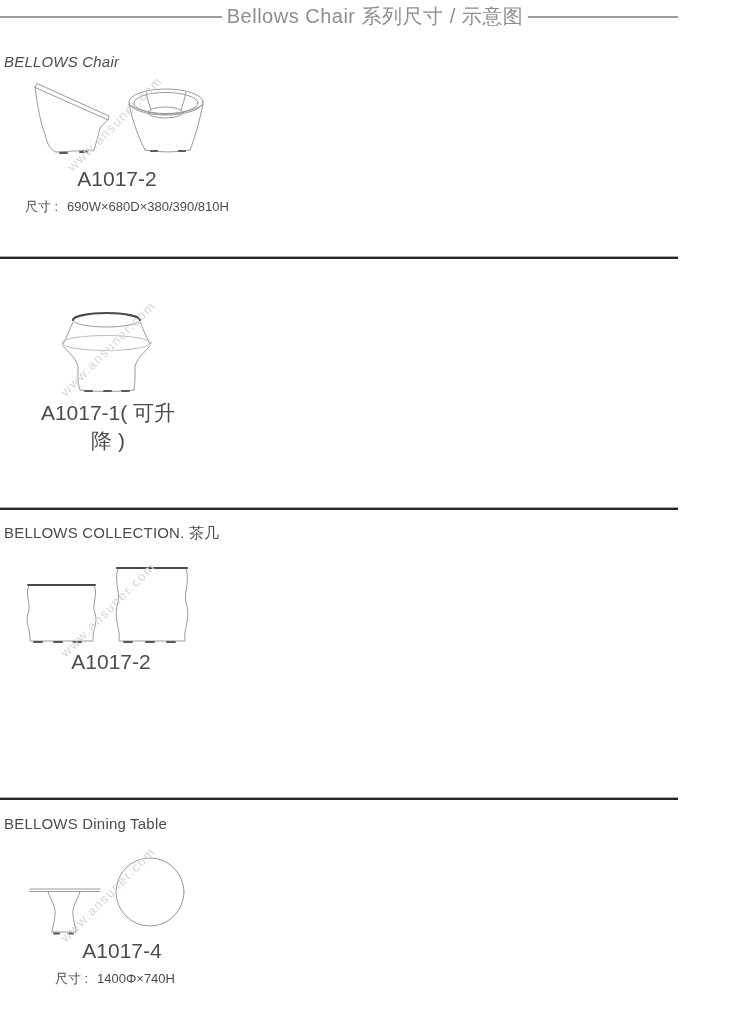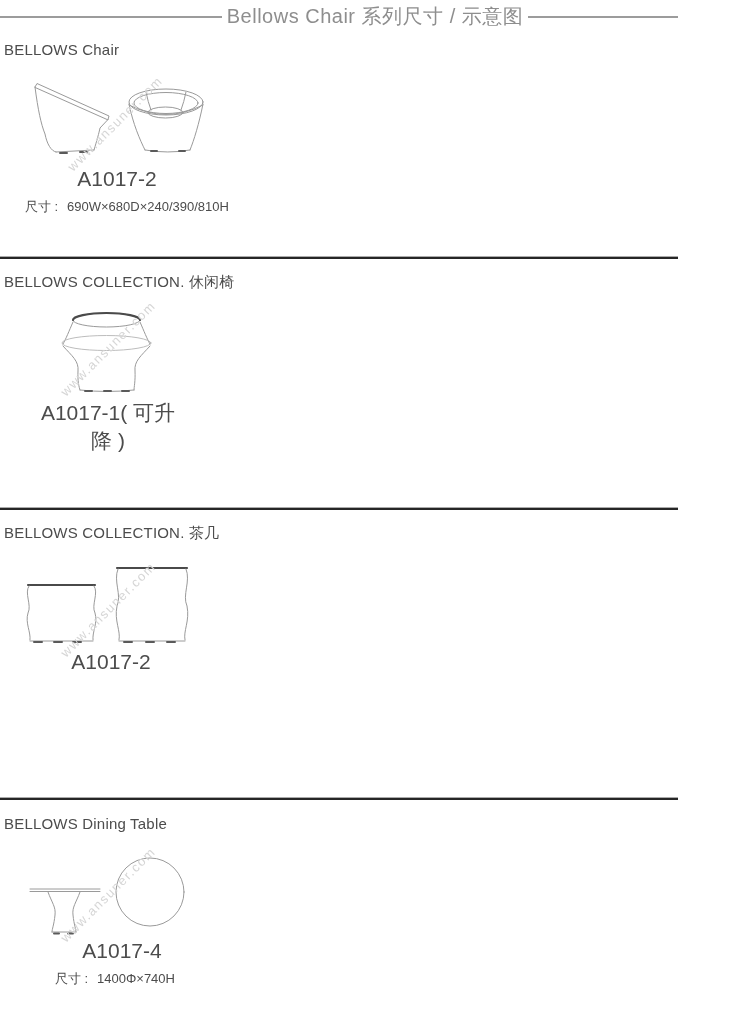--- a/index.html
+++ b/index.html
@@ -32,21 +32,21 @@
 </style>
 </head>
 <body>
 
 <div id="page">
 
   <div class="tline" style="left:0;width:222px;"></div>
   <div class="tline" style="left:528px;width:222px;"></div>
   <div class="page-title">Bellows Chair 系列尺寸 / 示意图</div>
 
-  <div class="heading" style="top:41px;">BELLOWS Chair</div>
+  <div class="heading" style="top:53px;font-style:italic;">BELLOWS Chair</div>
 
   <svg class="sketch" style="left:18px;top:72px;" width="220" height="92" viewBox="0 0 220 92">
 
     <path d="M17,15 L19,11.5 L91,44 L90,47.5 Z"></path>
     <path d="M17,15 C20,38 23,52 27,62 C29,72 33,79 38,80"></path>
     <path d="M38,80 L76,78"></path>
     <path d="M76,78 C79,68 81,61 82,56 L90,47.5"></path>
     <path class="foot" d="M42,81 h7 M62,80 h7"></path>
 
     <ellipse cx="148" cy="30" rx="37" ry="13"></ellipse>
@@ -56,26 +56,25 @@
     <path d="M111,32 C115,52 122,68 127,78"></path>
     <path d="M185,32 C181,52 176,68 172,78"></path>
     <path d="M127,78 Q150,82 172,78"></path>
     <path d="M128,20 Q130,30 133,38 M168,20 Q166,30 163,38"></path>
     <path class="foot" d="M133,79 h6 M161,79 h6"></path>
   </svg>
   <div class="wm" style="left:30px;top:116px;">www.ansuner.com</div>
 
   <div class="model" style="left:47px;top:167px;">A1017-2</div>
   <div class="dims" style="left:25px;top:196px;">
-    <div><span class="dim-label">尺寸 : </span><span>690W×680D×240/390/810H</span></div>
+    <div><span class="dim-label">尺寸 : </span><span>690W×680D×380/390/810H</span></div>
   </div>
 
   <div class="divider" style="top:256px;"></div>
 
-  <div class="heading" style="top:273px;">BELLOWS COLLECTION. 休闲椅</div>
 
   <svg class="sketch" style="left:56px;top:303px;" width="130" height="100" viewBox="0 0 130 100">
     <ellipse cx="50.5" cy="17" rx="33.5" ry="7"></ellipse>
     <path class="dark" d="M17,17 A33.5,7 0 0 1 84,17"></path>
     <path d="M17,19 C13,28 10,36 7,41 M84,19 C88,28 91,36 94,41"></path>
     <ellipse class="ghost" cx="50.5" cy="40" rx="44.5" ry="7.5"></ellipse>
     <path d="M7,43 C16,53 23,58 22,68 C21.5,78 23,84 24,87"></path>
     <path d="M94,43 C85,53 78,58 79,68 C79.5,78 78,84 78,87"></path>
     <path d="M24,87 Q51,90 78,87"></path>
     <path class="foot" d="M29,88 h7 M48,88 h7 M66,88 h7"></path>

